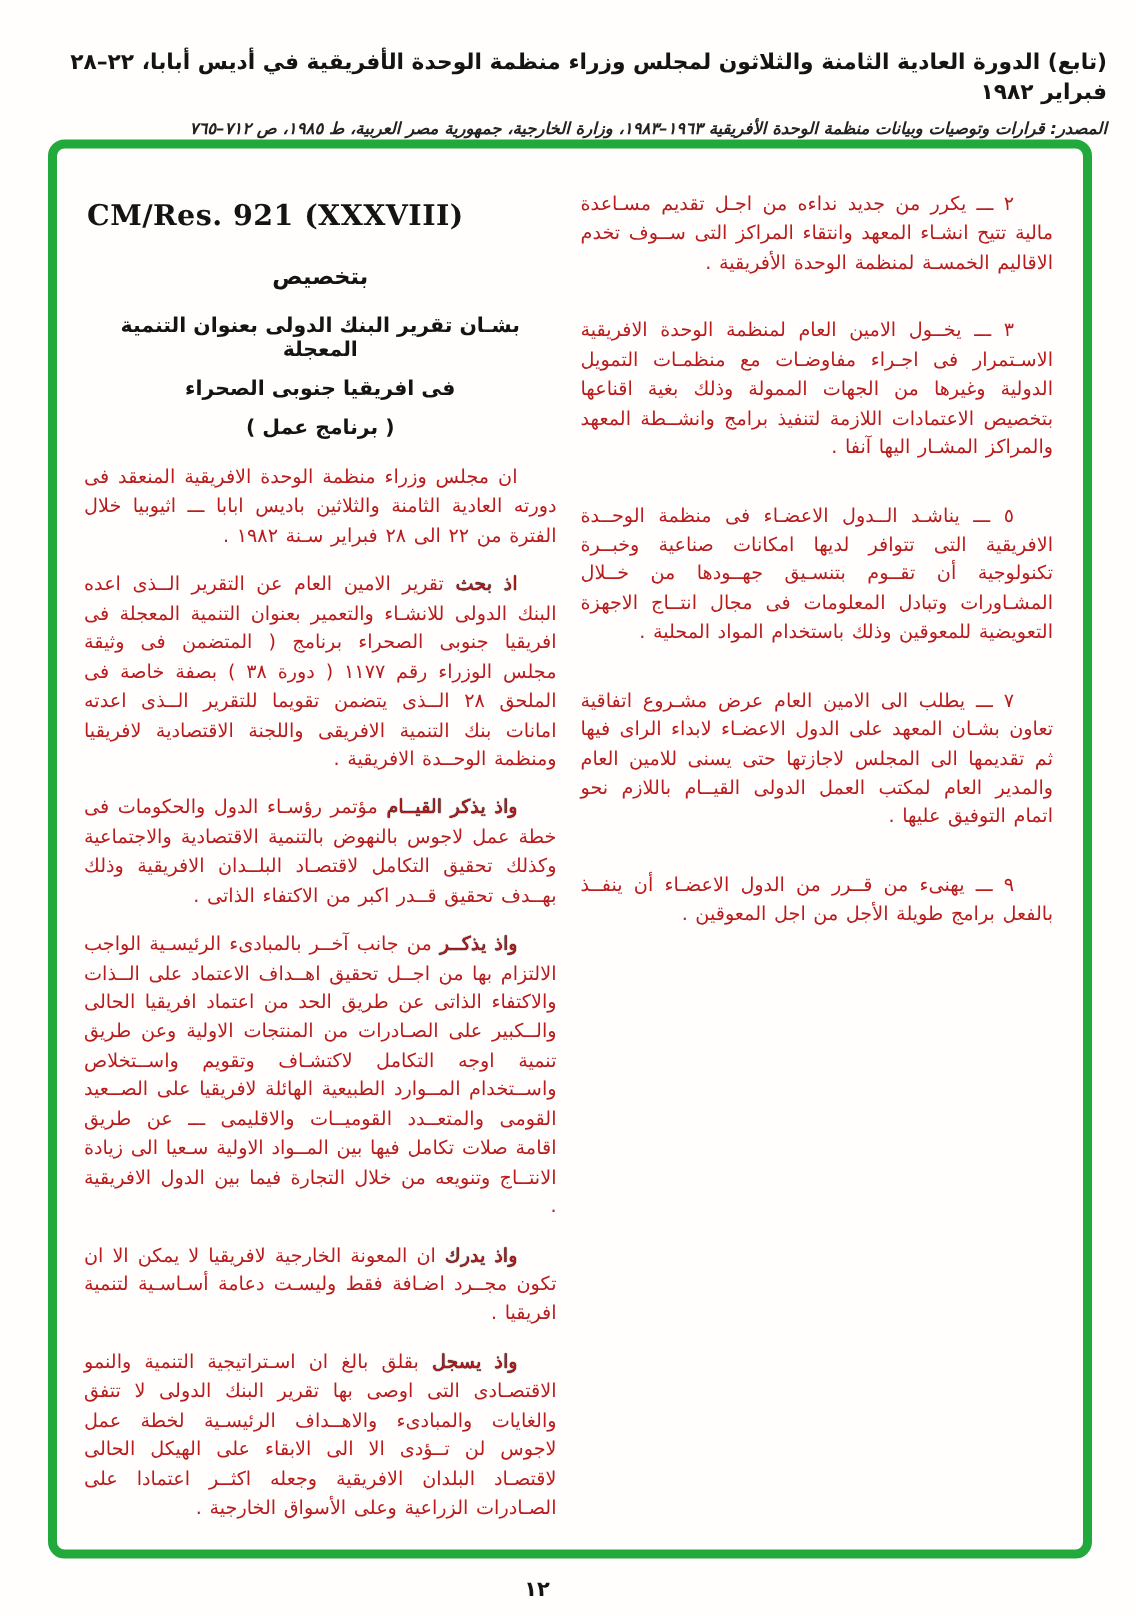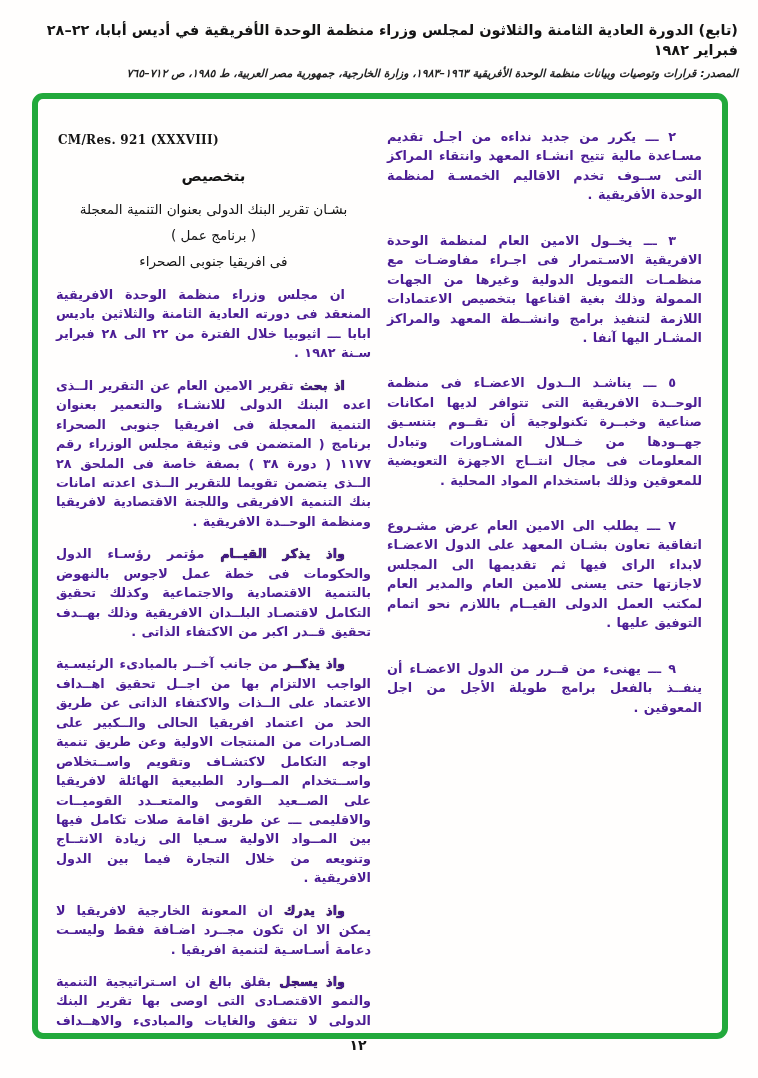--- a/index.html
+++ b/index.html
@@ -1,50 +1,50 @@
 <!DOCTYPE html>
 <html lang="ar"><head>
 <meta charset="utf-8">
 <style>
   html,body { margin:0; padding:0; background:#ffffff; }
   .page {
     position:relative; width:758px; height:1078px;
     background:#fffefd; overflow:hidden;
     font-family:"DejaVu Sans", sans-serif; color:#141414;
   }
-  .header { position:absolute; top:20px; right:20px; left:18px; direction:rtl; text-align:right; }
+  .header { position:absolute; top:32px; right:20px; left:18px; direction:rtl; text-align:right; }
   .header-line1 { font-size:14.5px; font-weight:bold; letter-spacing:0.2px; line-height:1.4; }
   .header-line2 { font-size:11px; font-weight:bold; margin-top:6px; color:#222;font-style:italic; }
   .green-box {
     position:absolute; top:93px; left:32px; width:696px; height:946px;
     box-sizing:border-box; border:6px solid #22a93c; border-radius:11px;
     padding:28px 20px 8px 18px;
     display:flex; direction:rtl; gap:16px; overflow:hidden;
     background:#fffefd;
   }
   .col { width:50%; box-sizing:border-box; direction:rtl; }
   .para {
     text-align:justify; text-align-last:right;
-    font-size:12.8px; font-weight:bold; line-height:1.52;
-    text-indent:26px; color:#4c1d95;
+    font-size:12.8px; font-weight:normal; line-height:1.52;
+    text-indent:26px; color:#b91c1c;
     word-spacing:1px;
   }
   .col-right .para { margin:0 0 26px 0; }
   .col-left  .para { margin:0 0 13px 0; }
   .lead { text-shadow:0 0 0.7px #000, 0 0 0.7px #000; }
   .doc-ref {
     direction:ltr; text-align:left;
     font-family:"DejaVu Serif", serif; font-weight:bold;
-    font-size:12px; margin:6px 0 20px 2px; letter-spacing:0.3px;
+    font-size:19px; margin:6px 0 20px 2px; letter-spacing:0.3px;
   }
   .title-word  { text-align:center; font-size:15px; font-weight:bold; margin:0 0 16px 0; }
-  .title-line  { text-align:center; font-size:13.6px; font-weight:normal; margin:0 0 10px 0; }
+  .title-line  { text-align:center; font-size:13.6px; font-weight:bold; margin:0 0 10px 0; }
   .title-block { margin-bottom:16px; }
   .page-number {
-    position:absolute; bottom:25px; left:0; width:716px; text-align:center;
+    position:absolute; bottom:10px; left:0; width:716px; text-align:center;
     font-size:14px; font-weight:bold; letter-spacing:5px; direction:rtl;
   }
 </style>
 </head>
 <body>
 
 <div class="page">
 
   <div class="header">
     <div class="header-line1">(تابع) الدورة العادية الثامنة والثلاثون لمجلس وزراء منظمة الوحدة الأفريقية في أديس أبابا، ٢٢–٢٨ فبراير ١٩٨٢</div>
@@ -60,22 +60,22 @@
         <div class="para">٥ ـــ يناشـد الــدول الاعضـاء فى منظمة الوحــدة الافريقية التى تتوافر لديها امكانات صناعية وخبــرة تكنولوجية أن تقــوم بتنسـيق جهــودها من خــلال المشـاورات وتبادل المعلومات فى مجال انتــاج الاجهزة التعويضية للمعوقين وذلك باستخدام المواد المحلية .</div>
         <div class="para">٧ ـــ يطلب الى الامين العام عرض مشـروع اتفاقية تعاون بشـان المعهد على الدول الاعضـاء لابداء الراى فيها ثم تقديمها الى المجلس لاجازتها حتى يسنى للامين العام والمدير العام لمكتب العمل الدولى القيــام باللازم نحو اتمام التوفيق عليها .</div>
         <div class="para">٩ ـــ يهنىء من قــرر من الدول الاعضـاء أن ينفــذ بالفعل برامج طويلة الأجل من اجل المعوقين .</div>
       </div>
 
     <div class="col col-left">
       <div class="doc-ref">CM/Res. 921 (XXXVIII)</div>
       <div class="title-block">
         <div class="title-word">بتخصيص</div>
         <div class="title-line">بشـان تقرير البنك الدولى بعنوان التنمية المعجلة</div>
+        <div class="title-line">فى افريقيا جنوبى الصحراء</div>
         <div class="title-line">( برنامج عمل )</div>
-        <div class="title-line">فى افريقيا جنوبى الصحراء</div>
       </div>
       <div id="left-paras">
 
       <div class="para">ان مجلس وزراء منظمة الوحدة الافريقية المنعقد فى دورته العادية الثامنة والثلاثين باديس ابابا ـــ اثيوبيا خلال الفترة من ٢٢ الى ٢٨ فبراير سـنة ١٩٨٢ .</div>
           <div class="para"><span class="lead">اذ بحث</span> تقرير الامين العام عن التقرير الــذى اعده البنك الدولى للانشـاء والتعمير بعنوان التنمية المعجلة فى افريقيا جنوبى الصحراء برنامج ( المتضمن فى وثيقة مجلس الوزراء رقم ١١٧٧ ( دورة ٣٨ ) بصفة خاصة فى الملحق ٢٨ الــذى يتضمن تقويما للتقرير الــذى اعدته امانات بنك التنمية الافريقى واللجنة الاقتصادية لافريقيا ومنظمة الوحــدة الافريقية .</div>
           <div class="para"><span class="lead">واذ يذكر القيــام</span> مؤتمر رؤسـاء الدول والحكومات فى خطة عمل لاجوس بالنهوض بالتنمية الاقتصادية والاجتماعية وكذلك تحقيق التكامل لاقتصـاد البلــدان الافريقية وذلك بهــدف تحقيق قــدر اكبر من الاكتفاء الذاتى .</div>
           <div class="para"><span class="lead">واذ يذكــر</span> من جانب آخــر بالمبادىء الرئيسـية الواجب الالتزام بها من اجــل تحقيق اهــداف الاعتماد على الــذات والاكتفاء الذاتى عن طريق الحد من اعتماد افريقيا الحالى والــكبير على الصـادرات من المنتجات الاولية وعن طريق تنمية اوجه التكامل لاكتشـاف وتقويم واســتخلاص واســتخدام المــوارد الطبيعية الهائلة لافريقيا على الصــعيد القومى والمتعــدد القوميــات والاقليمى ـــ عن طريق اقامة صلات تكامل فيها بين المــواد الاولية سـعيا الى زيادة الانتــاج وتنويعه من خلال التجارة فيما بين الدول الافريقية .</div>
           <div class="para"><span class="lead">واذ يدرك</span> ان المعونة الخارجية لافريقيا لا يمكن الا ان تكون مجــرد اضـافة فقط وليسـت دعامة أسـاسـية لتنمية افريقيا .</div>
           <div class="para"><span class="lead">واذ يسجل</span> بقلق بالغ ان اسـتراتيجية التنمية والنمو الاقتصـادى التى اوصى بها تقرير البنك الدولى لا تتفق والغايات والمبادىء والاهــداف الرئيسـية لخطة عمل لاجوس لن تــؤدى الا الى الابقاء على الهيكل الحالى لاقتصـاد البلدان الافريقية وجعله اكثــر اعتمادا على الصـادرات الزراعية وعلى الأسواق الخارجية .</div>
         </div>

